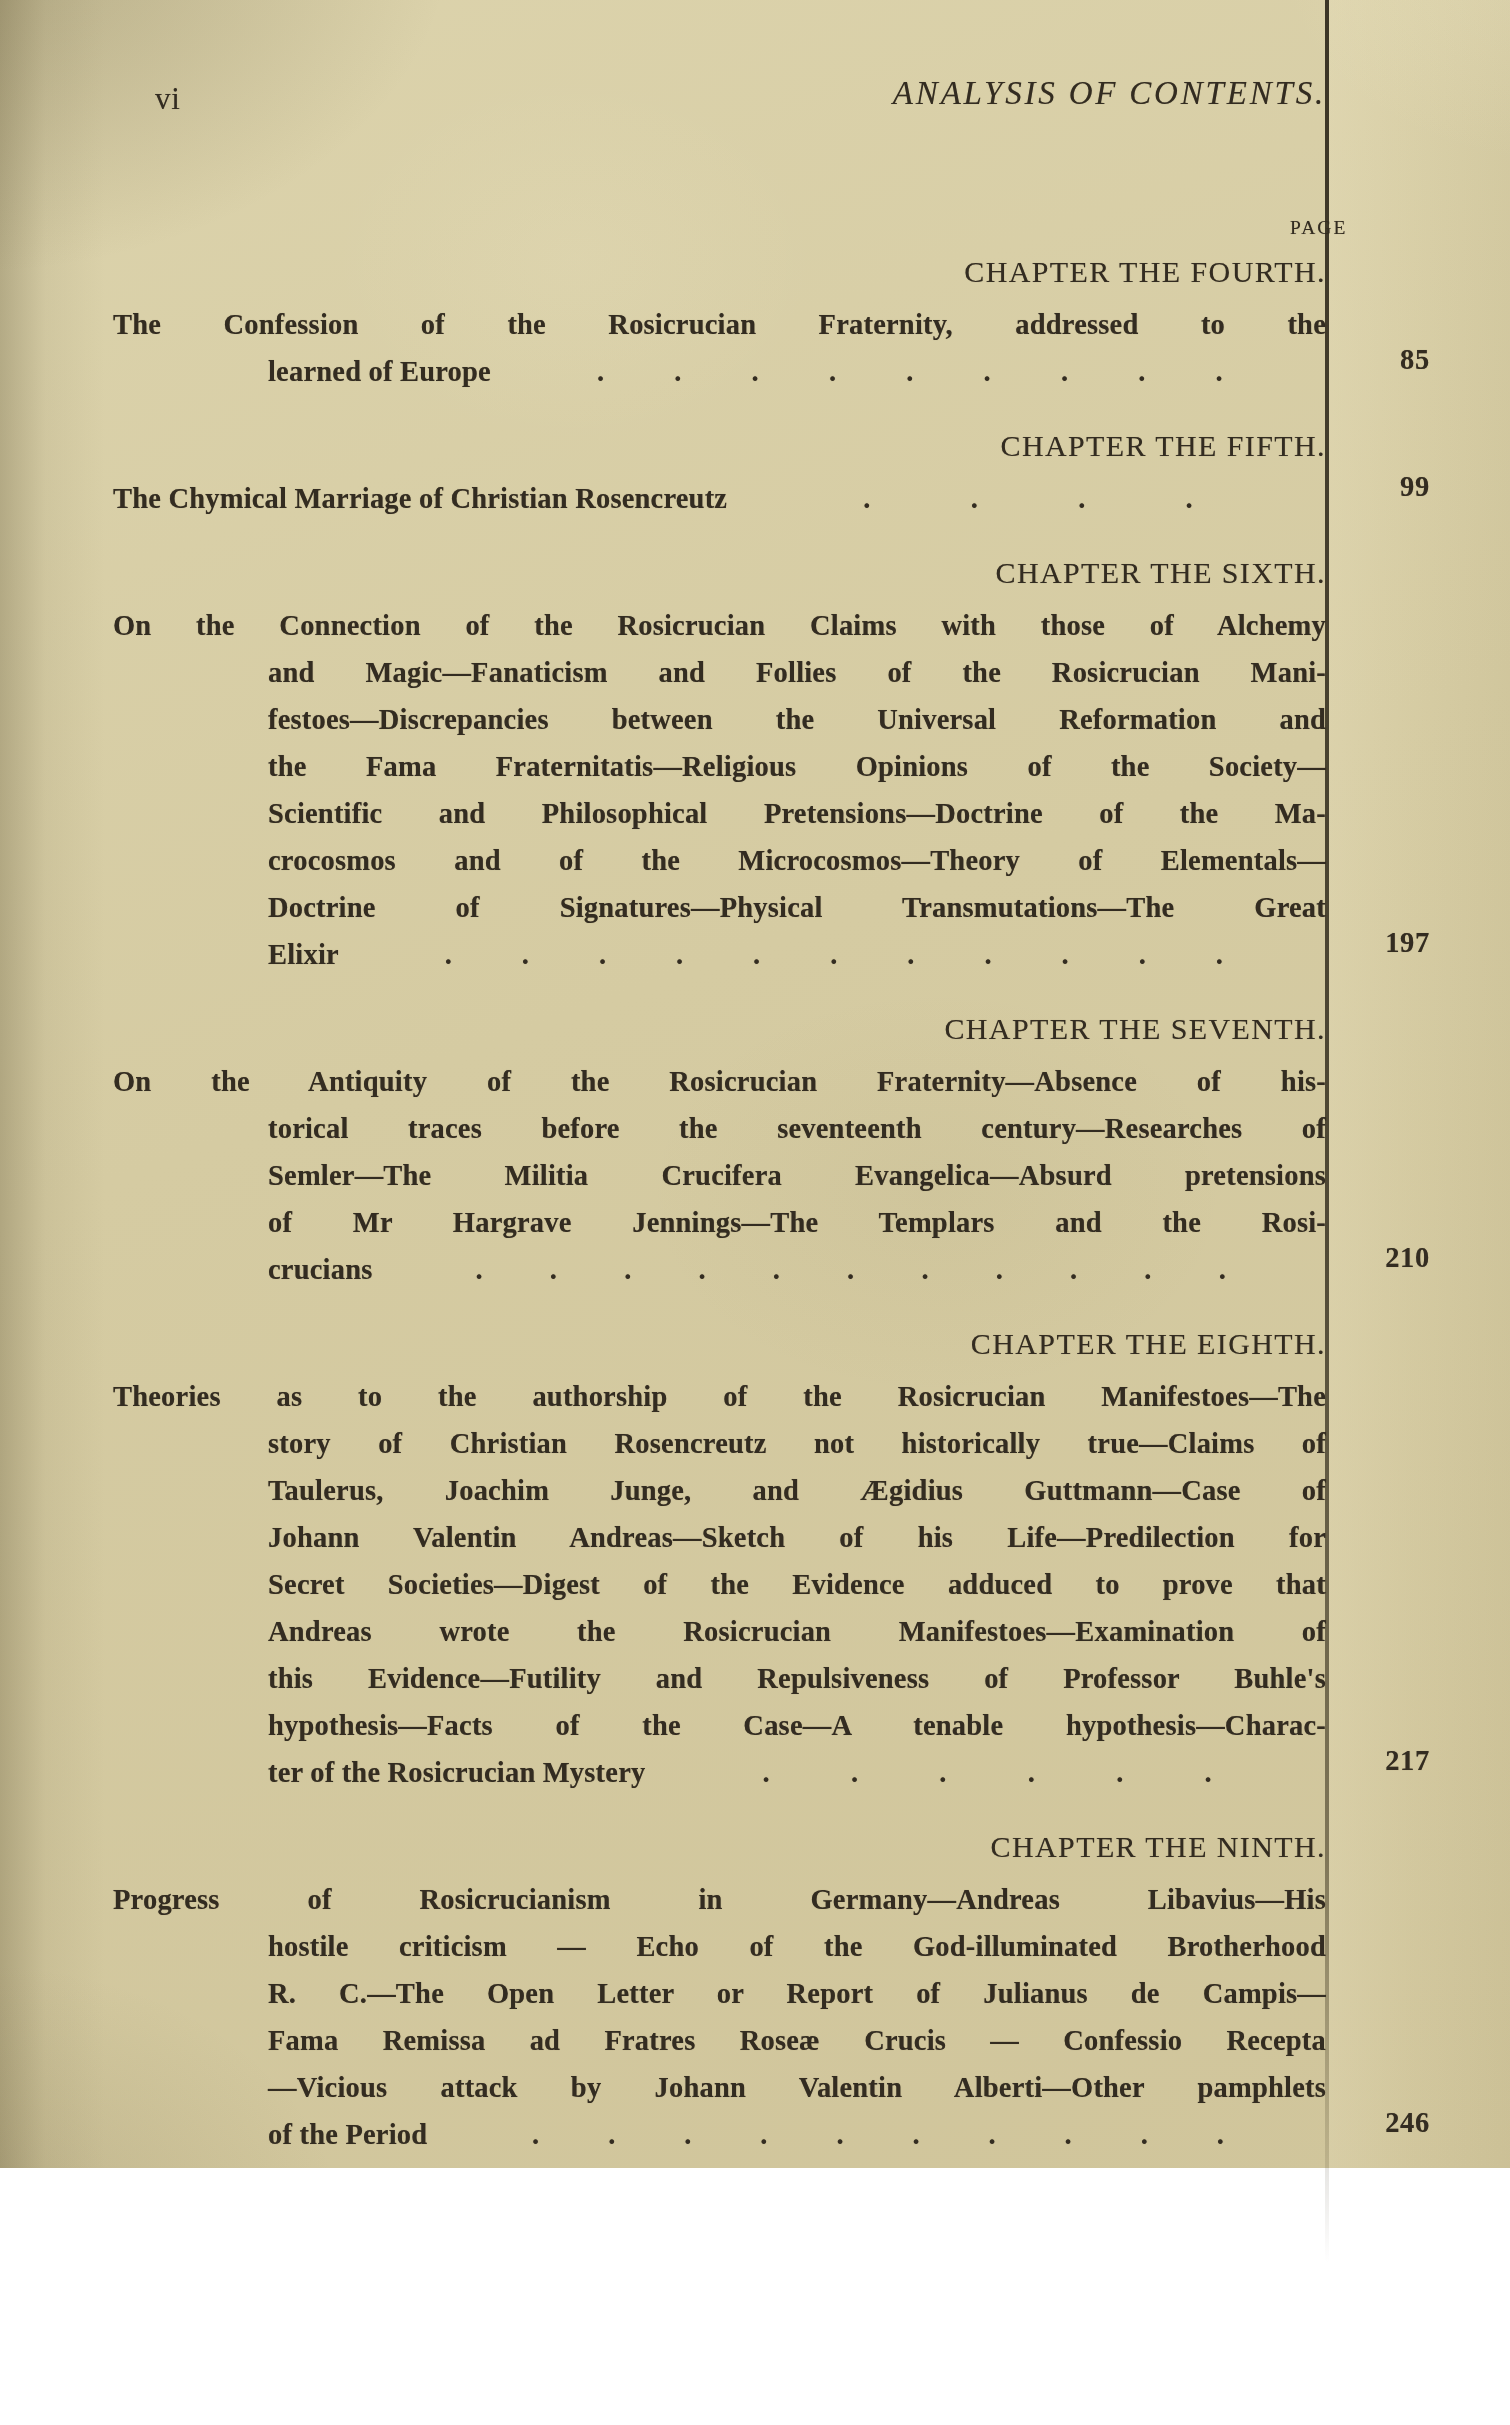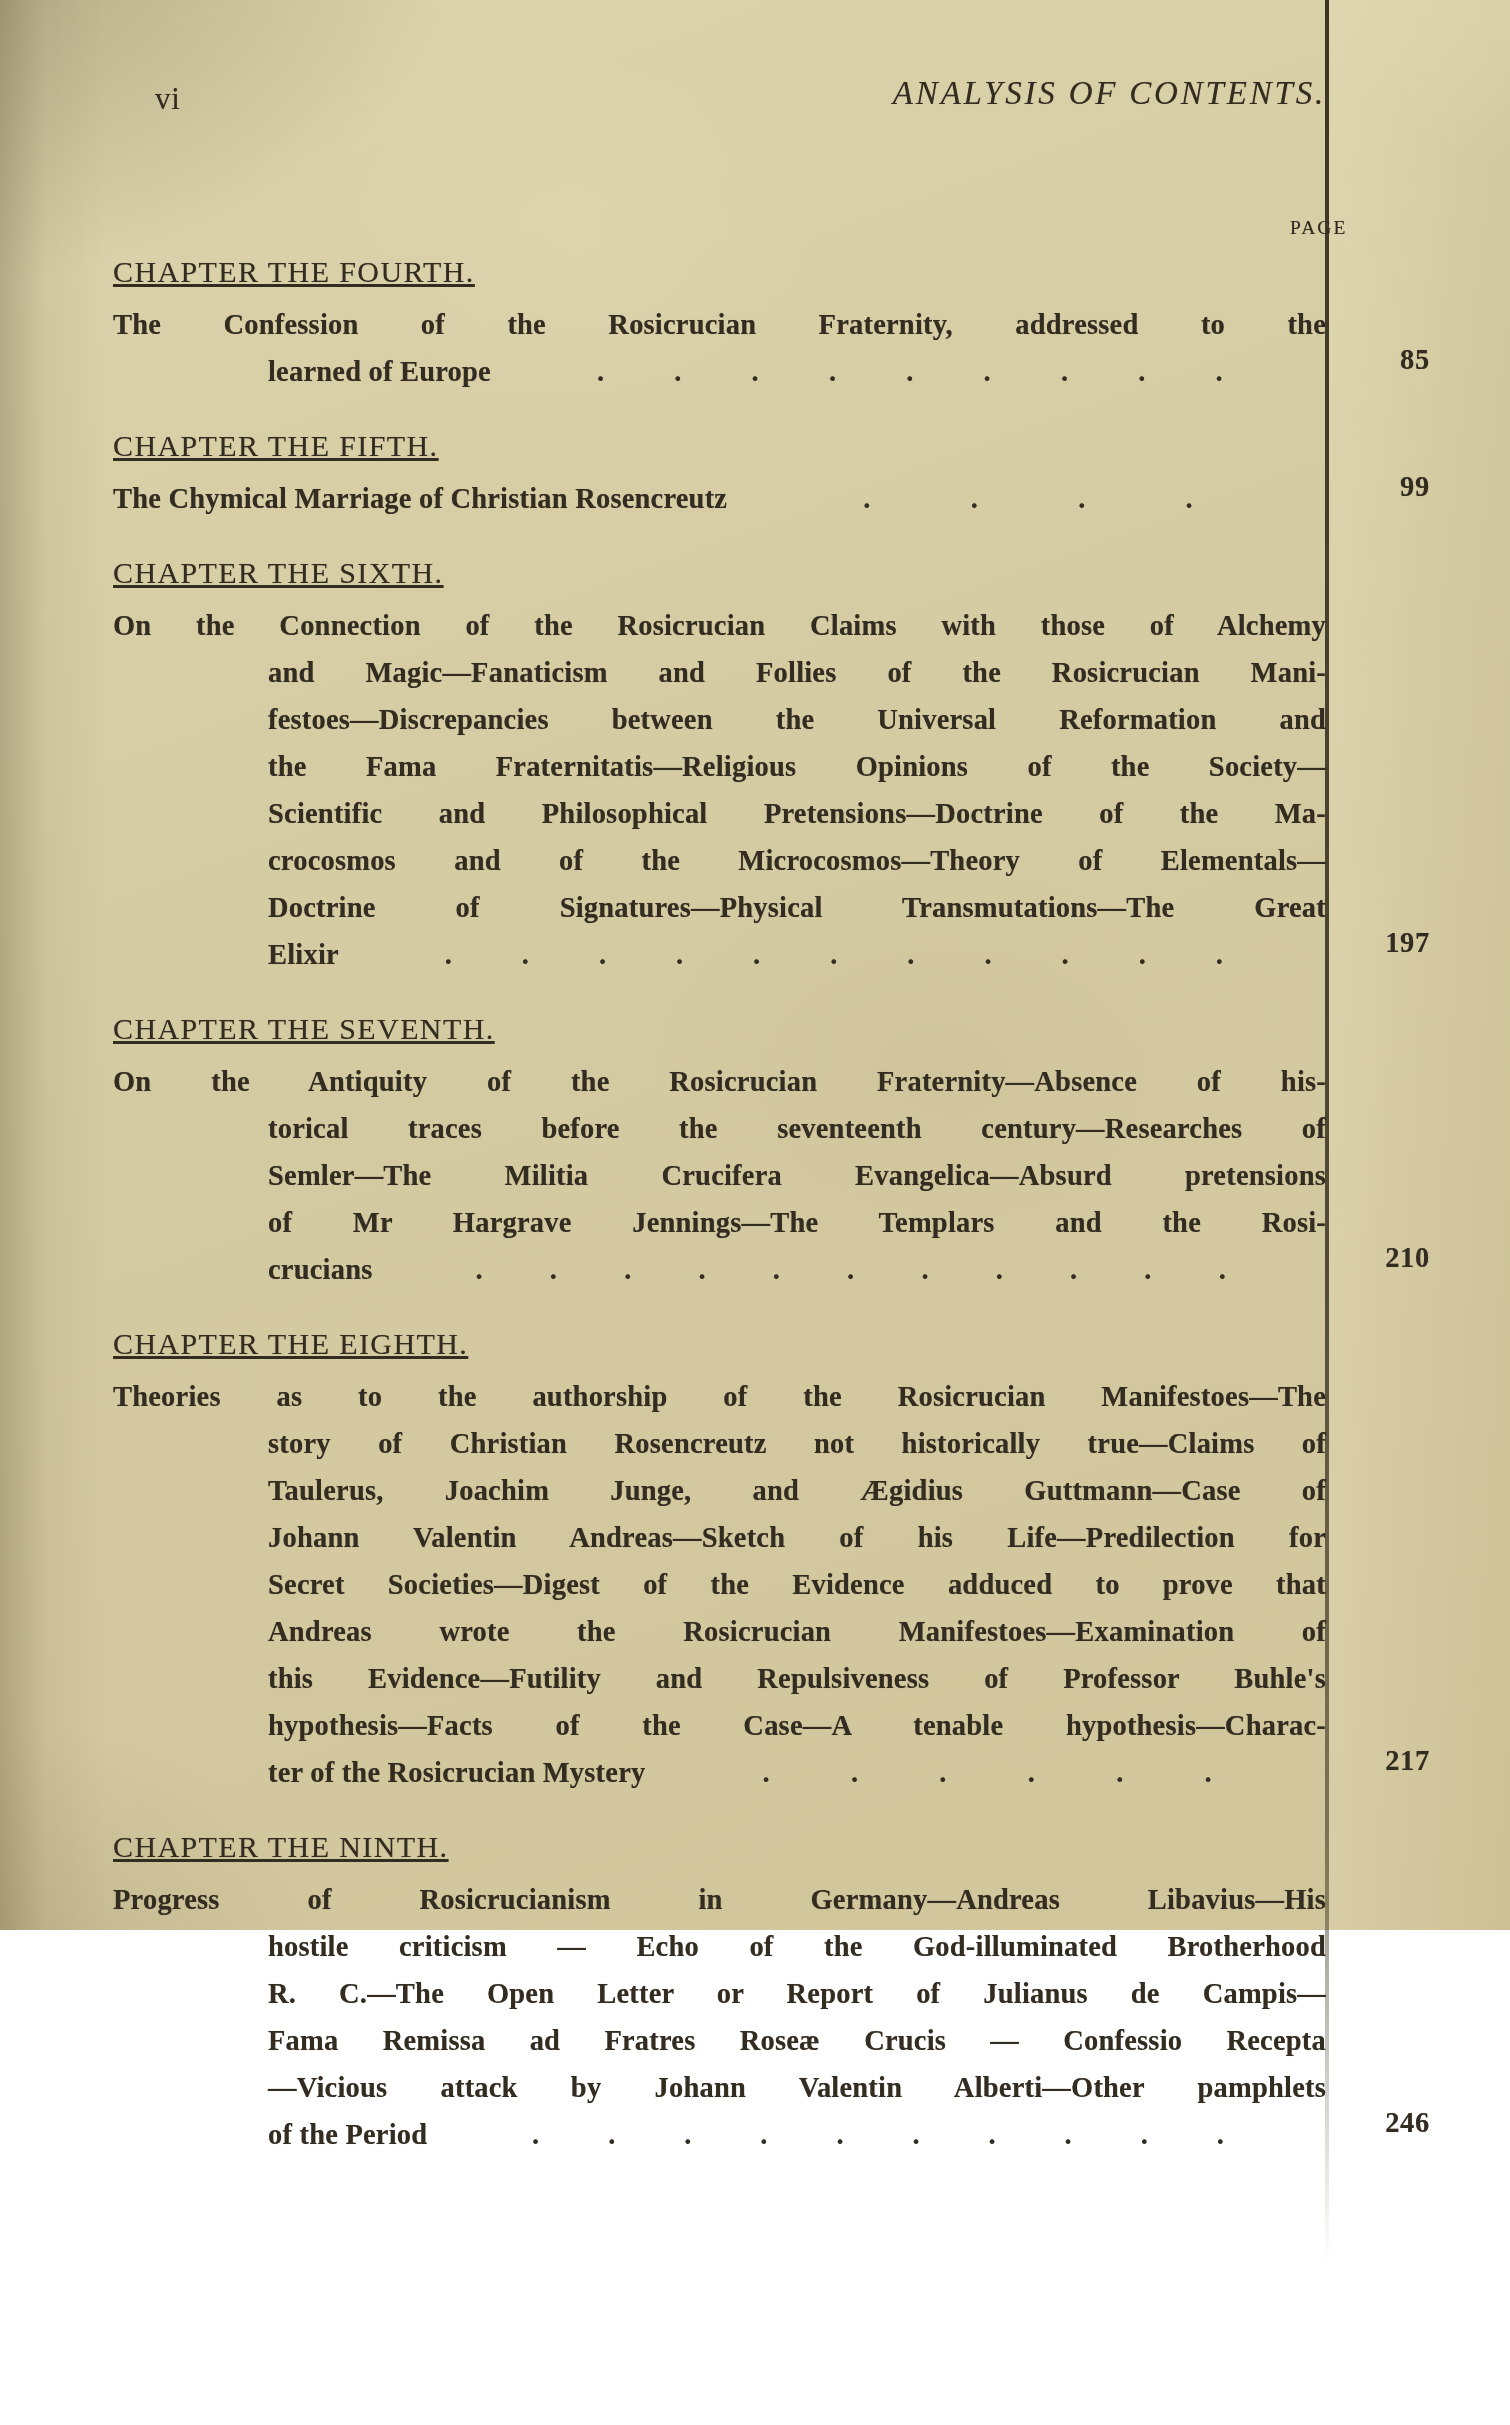--- a/index.html
+++ b/index.html
@@ -2,21 +2,21 @@
 <html style="font-size:11px"><head>
 <meta charset="utf-8">
 <style>
   html,body { margin:0; padding:0; }
   body {
     width:1511px; height:2426px;
     font-family:"Liberation Serif","DejaVu Serif",serif;
     overflow:hidden;
   }
   #scan-page {
-    position:relative; width:1511px; height:1930px;
+    position:relative; width:1511px; height:2168px;
     background:
       radial-gradient(766px 522px at -3% -3%, rgba(92,80,46,0.32), rgba(92,80,46,0) 65%),
       radial-gradient(627px 453px at -2% 103%, rgba(92,80,46,0.16), rgba(92,80,46,0) 60%),
       radial-gradient(487px 348px at 104% -2%, rgba(240,232,198,0.35), rgba(240,232,198,0) 60%),
       radial-gradient(348px 265px at 38% 12%, rgba(250,244,216,0.10), rgba(250,244,216,0) 70%),
       radial-gradient(418px 292px at 62% 55%, rgba(120,105,60,0.05), rgba(120,105,60,0) 70%),
       linear-gradient(to right, rgba(80,70,40,0.28), rgba(80,70,40,0.07) 3%, rgba(80,70,40,0) 7%),
       linear-gradient(160deg, #dcd3ac 0%, #d5cba2 45%, #d0c59b 100%);
     color:#332c21;
   }
@@ -46,21 +46,21 @@
   }
   #page-label {
     position:absolute; left:1290px; top:217px; width:153px;
     text-align:left; font-size:19.5px; letter-spacing:2.1px;
   }
   #toc {
     position:absolute; left:113px; top:254px; width:1213px;
   }
   .chapter-heading {
     font-size:30px; line-height:36px; letter-spacing:1.4px;
-    text-align:left; margin:33px 0 11px 0;text-decoration:underline;
+    text-align:right; margin:33px 0 11px 0;
   }
   .chapter:first-child .chapter-heading { margin-top:0; }
   .line {
     font-size:28.5px; line-height:47px; letter-spacing:0.2px;
     white-space:normal;
     font-weight:bold;
   }
   .just { text-align:justify; text-align-last:justify; }
   .indent { padding-left:155px; }
   .lastline { display:flex; align-items:baseline; position:relative; }

